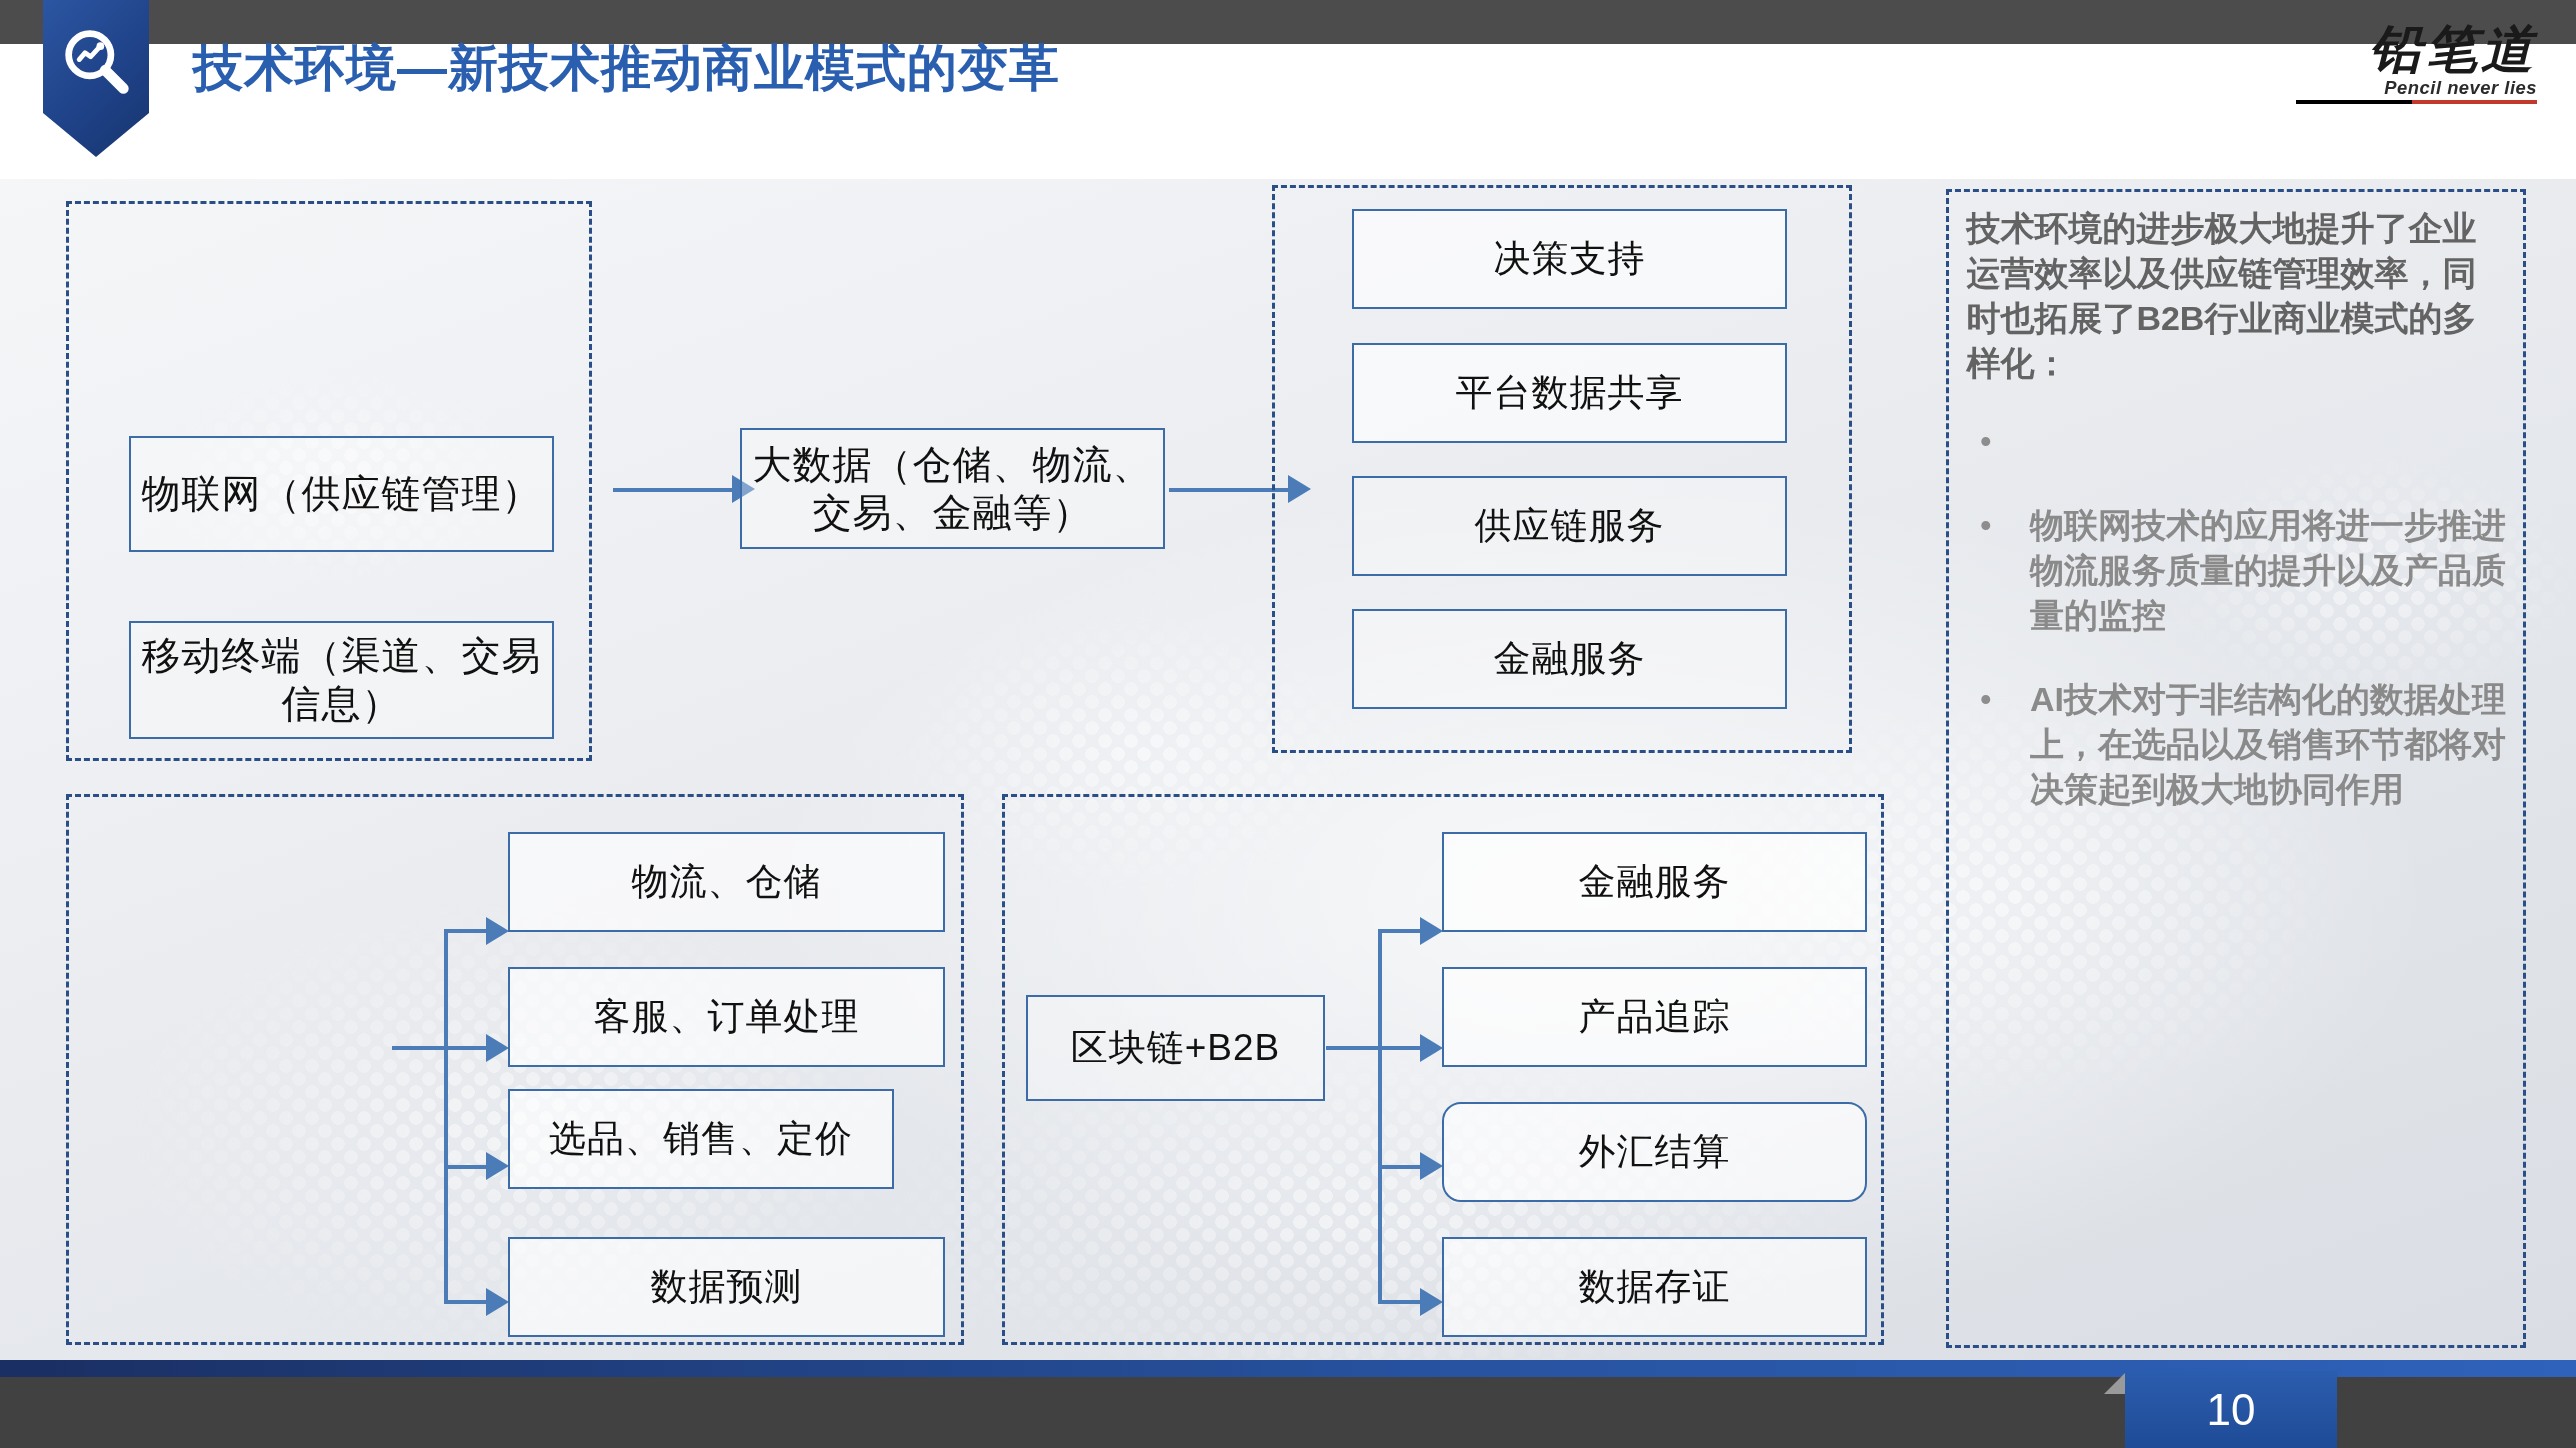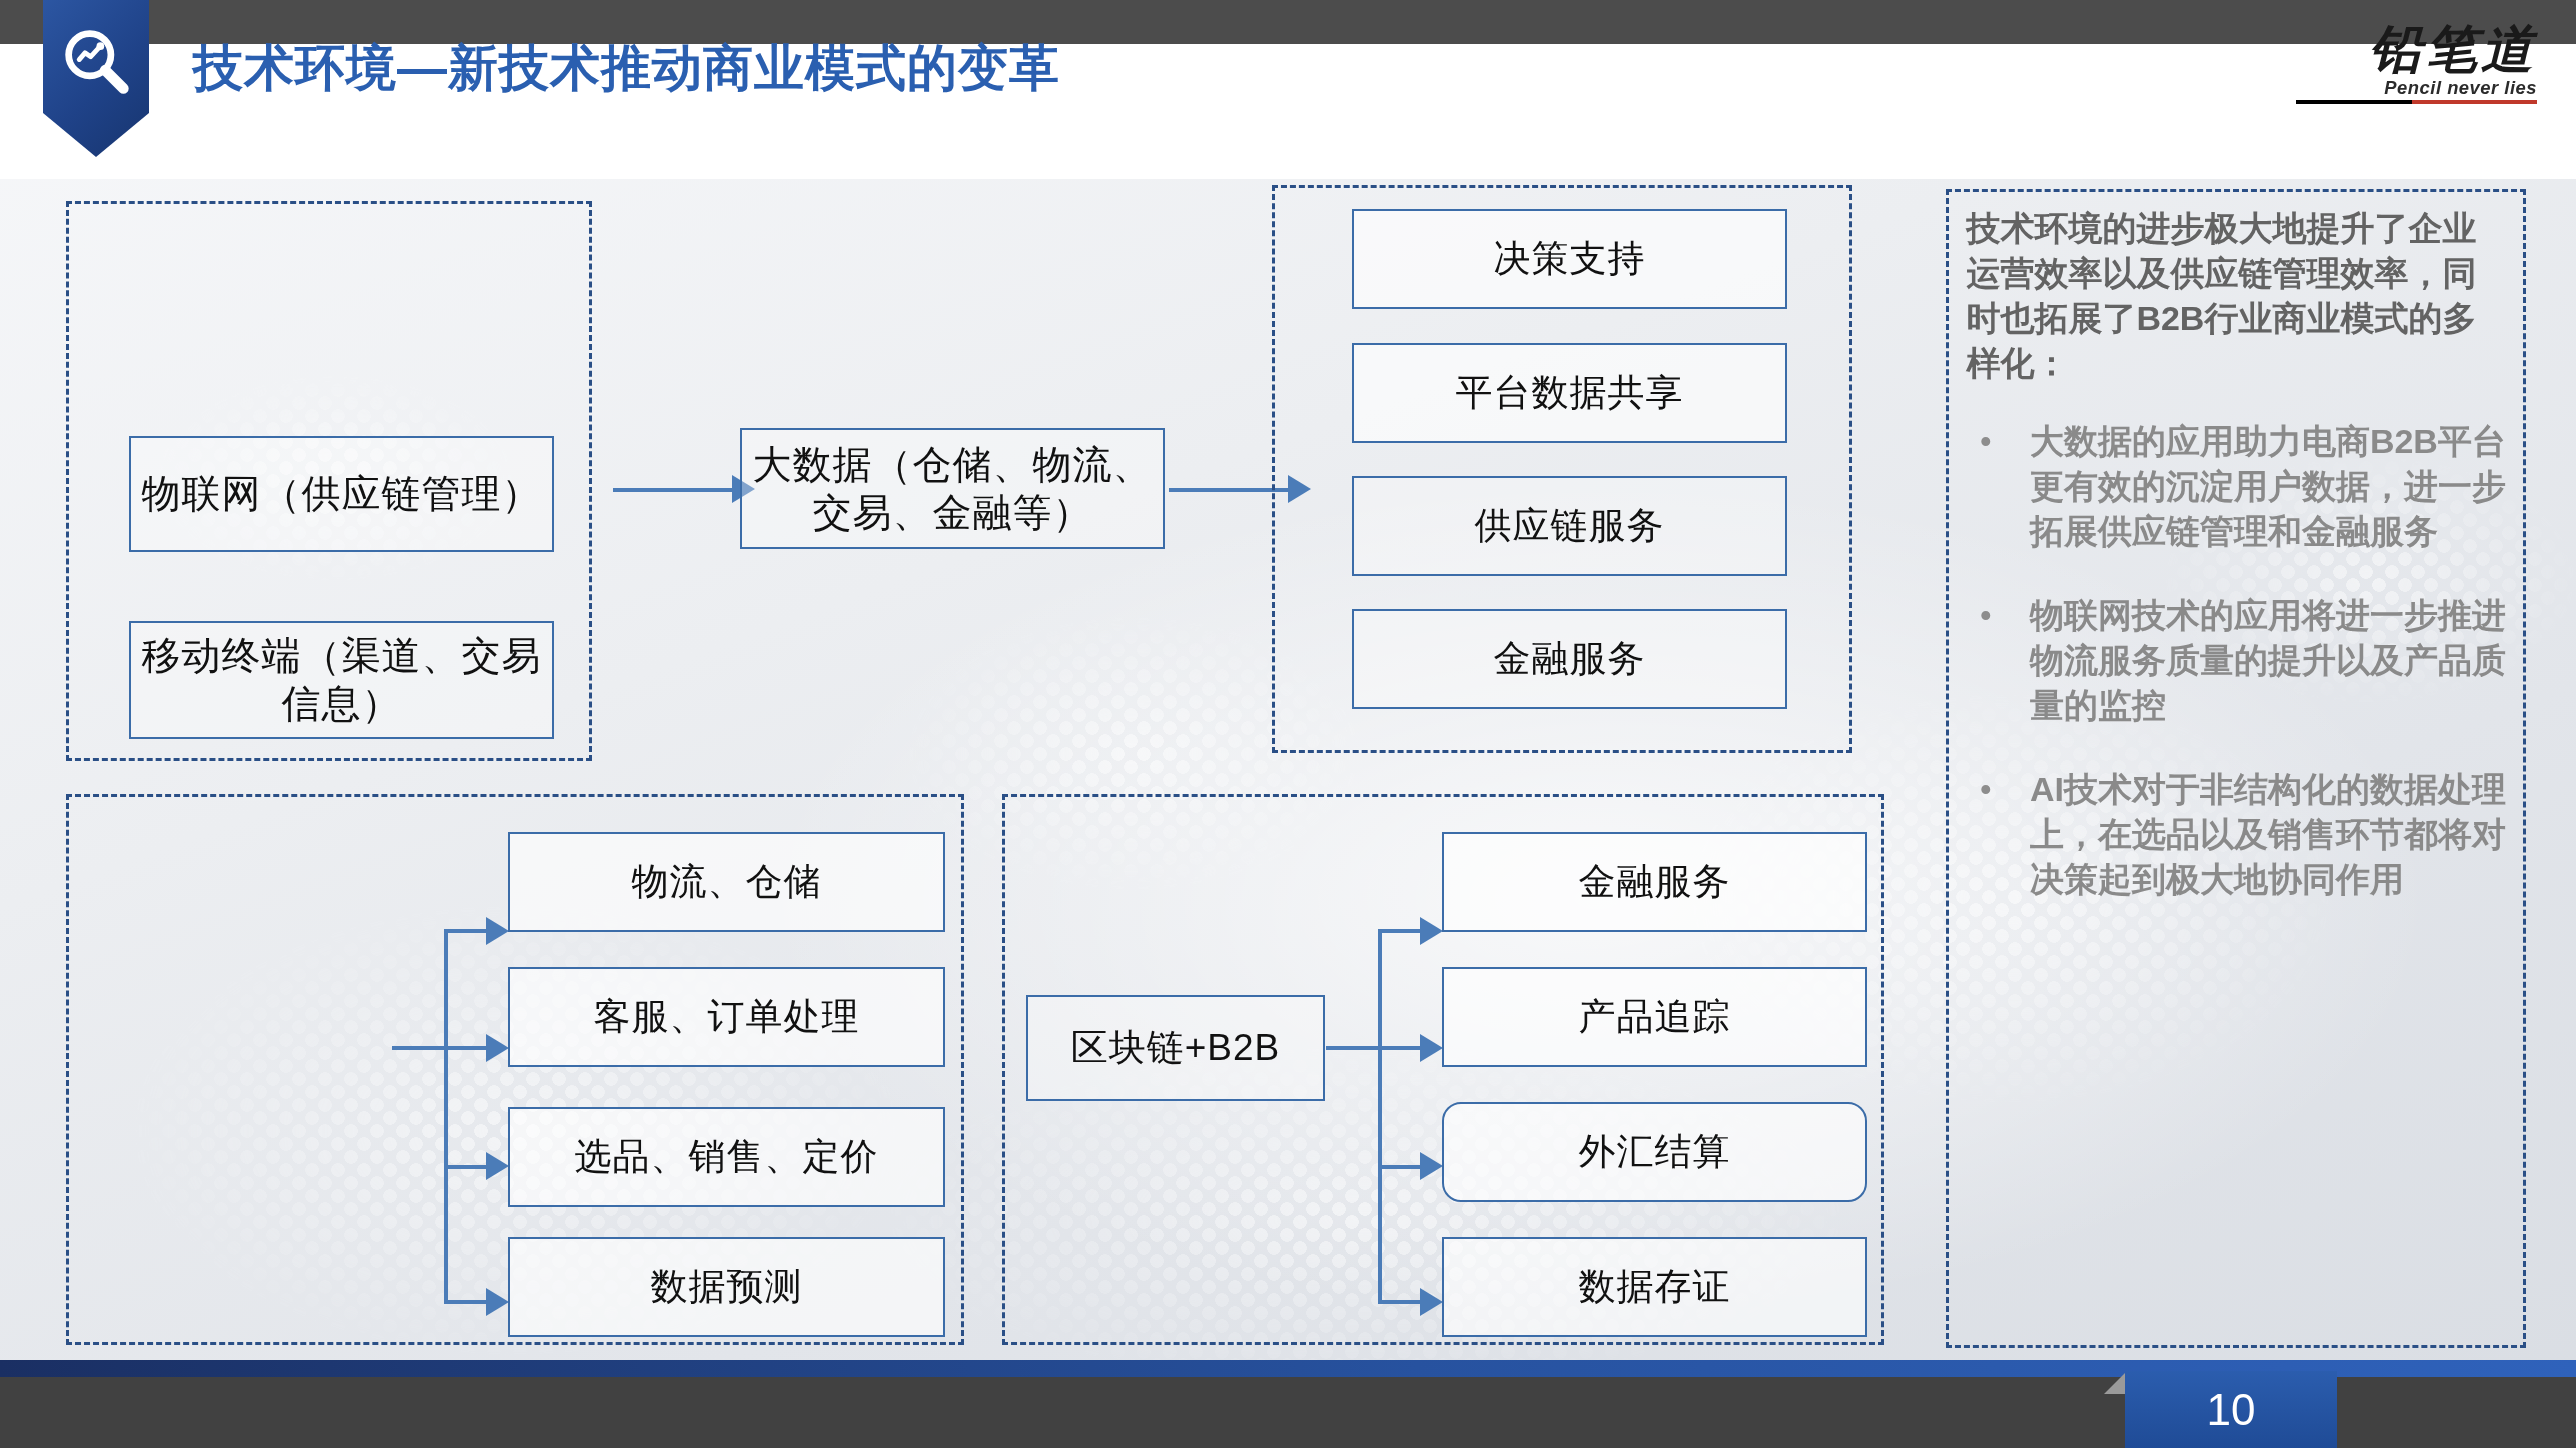--- a/index.html
+++ b/index.html
@@ -157,21 +157,21 @@
     <div class="arrowhead" style="left:417px;top:120px;position:absolute;"></div>
     <div class="line hline" style="left:375px;top:249px;width:44px;position:absolute;"></div>
     <div class="arrowhead" style="left:417px;top:237px;position:absolute;"></div>
     <div class="line hline" style="left:375px;top:368px;width:44px;position:absolute;"></div>
     <div class="arrowhead" style="left:417px;top:355px;position:absolute;"></div>
     <div class="line hline" style="left:375px;top:503px;width:44px;position:absolute;"></div>
     <div class="arrowhead" style="left:417px;top:491px;position:absolute;"></div>
 
     <div class="nbox white" style="left:439px;top:35px;width:437px;height:100px;position:absolute;">物流、仓储</div>
     <div class="nbox white" style="left:439px;top:170px;width:437px;height:100px;position:absolute;">客服、订单处理</div>
-    <div class="nbox white" style="left:439px;top:310px;width:437px;height:100px;position:absolute;">选品、销售、定价</div>
+    <div class="nbox white" style="left:439px;top:292px;width:386px;height:100px;position:absolute;">选品、销售、定价</div>
     <div class="nbox white" style="left:439px;top:440px;width:437px;height:100px;position:absolute;">数据预测</div>
   </div>
 
   <div class="dgroup" style="left:1002px;top:794px;width:882px;height:551px;">
     <div class="nbox" style="left:21px;top:198px;width:299px;height:106px;position:absolute;">区块链+B2B</div>
 
     <div class="line vline" style="left:373px;top:134px;height:373px;position:absolute;"></div>
     <div class="line hline" style="left:321px;top:249px;width:56px;position:absolute;"></div>
 
     <div class="line hline" style="left:373px;top:132px;width:44px;position:absolute;"></div>
@@ -187,21 +187,20 @@
     <div class="nbox white" style="left:437px;top:170px;width:425px;height:100px;position:absolute;">产品追踪</div>
     <div class="nbox white" style="left:437px;top:305px;width:425px;height:100px;position:absolute;border-radius:19px;">外汇结算</div>
     <div class="nbox white" style="left:437px;top:440px;width:425px;height:100px;position:absolute;">数据存证</div>
   </div>
 
   <div class="rpanel">
     <div class="rp-lead">技术环境的进步极大地提升了企业运营效率以及供应链管理效率，同时也拓展了B2B行业商业模式的多样化：</div>
     <div class="rp-bullets">
       <div class="rp-item">
         <div class="rp-dot">•</div>
-        <div class="rp-text">大数据的应用助力电商B2B平台更有效的沉淀用户数据，进一步拓展供应链管理和金融服务</div>
       </div>
       <div class="rp-item">
         <div class="rp-dot">•</div>
         <div class="rp-text">物联网技术的应用将进一步推进物流服务质量的提升以及产品质量的监控</div>
       </div>
       <div class="rp-item">
         <div class="rp-dot">•</div>
         <div class="rp-text">AI技术对于非结构化的数据处理上，在选品以及销售环节都将对决策起到极大地协同作用</div>
       </div>
     </div>

